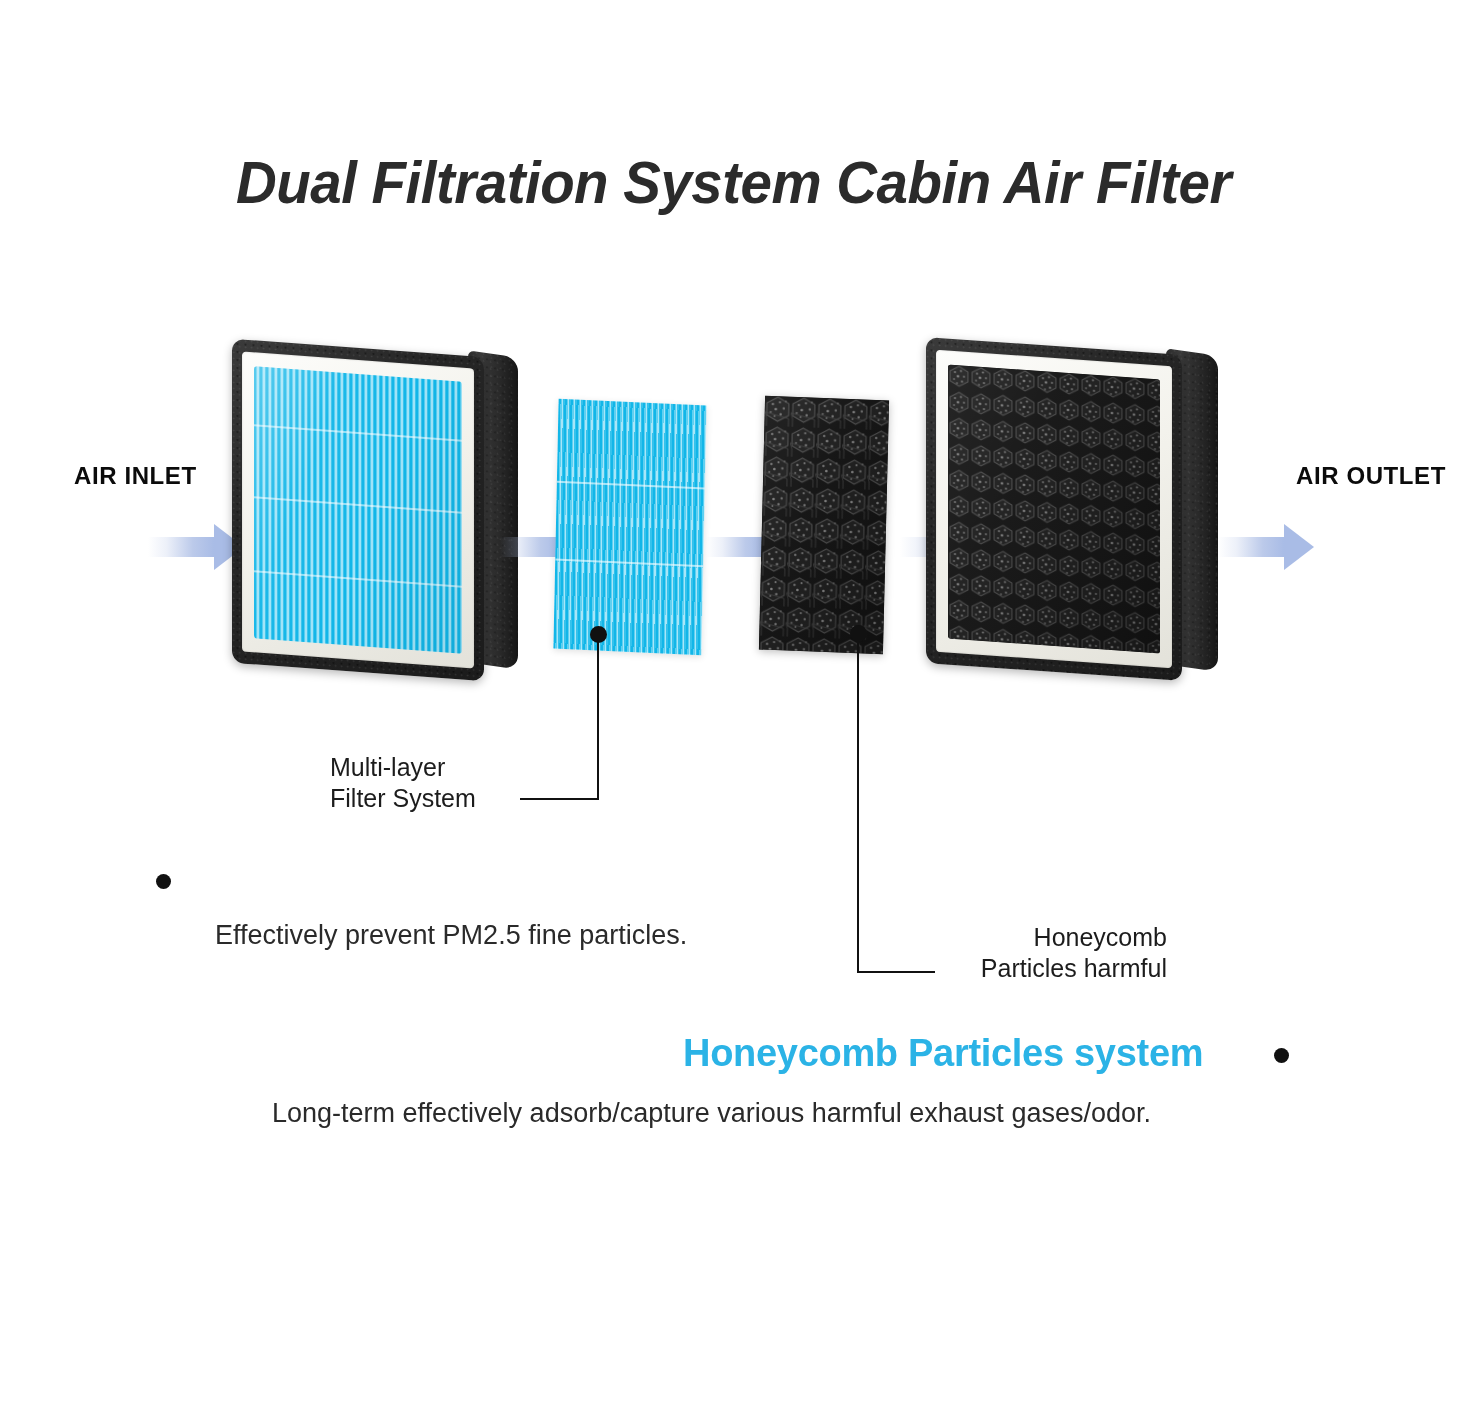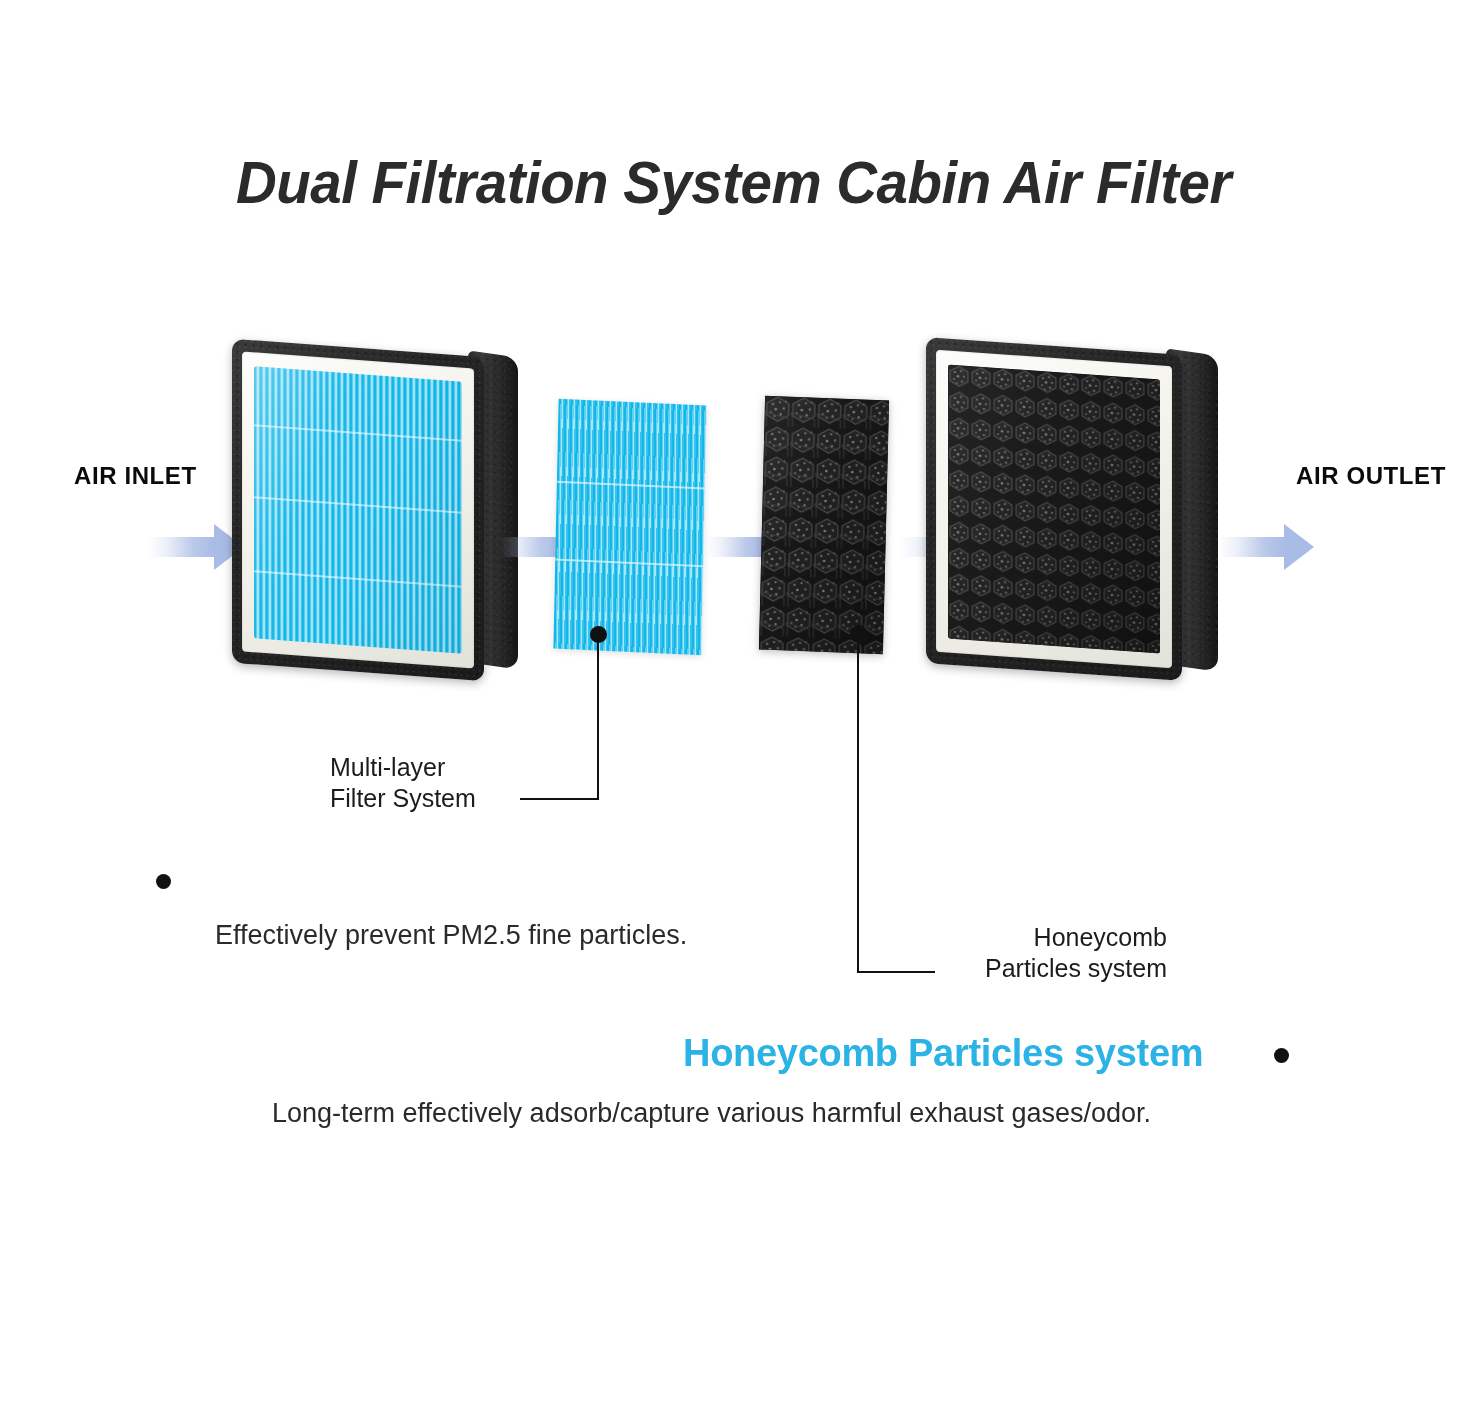--- a/index.html
+++ b/index.html
@@ -344,21 +344,21 @@
   <div class="callout" id="callout-fibers" style="width:180px;">
     <span>Multi-layer</span>
     <span>Filter System</span>
   </div>
 
   <div class="dot" style="left:850px; top:625px;"></div>
   <div class="lead-v" style="left:857px; top:637px; height:336px;"></div>
   <div class="lead-h" style="left:857px; top:971px; width:78px;"></div>
   <div class="callout" id="callout-honeycomb" style="width:230px;text-align:right;">
     <span>Honeycomb</span>
-    <span>Particles system</span>
+    <span>Particles harmful</span>
   </div>
 
   <div class="bullet" id="feat1-bullet"></div>
   <div class="feature-body" id="feat1-body">Effectively prevent PM2.5 fine particles.</div>
 
   <div class="feature-heading" id="feat2-heading">Honeycomb Particles system</div>
   <div class="bullet" id="feat2-bullet"></div>
   <div class="feature-body" id="feat2-body">Long-term effectively adsorb/capture various harmful exhaust gases/odor.</div>
 
 </div>

